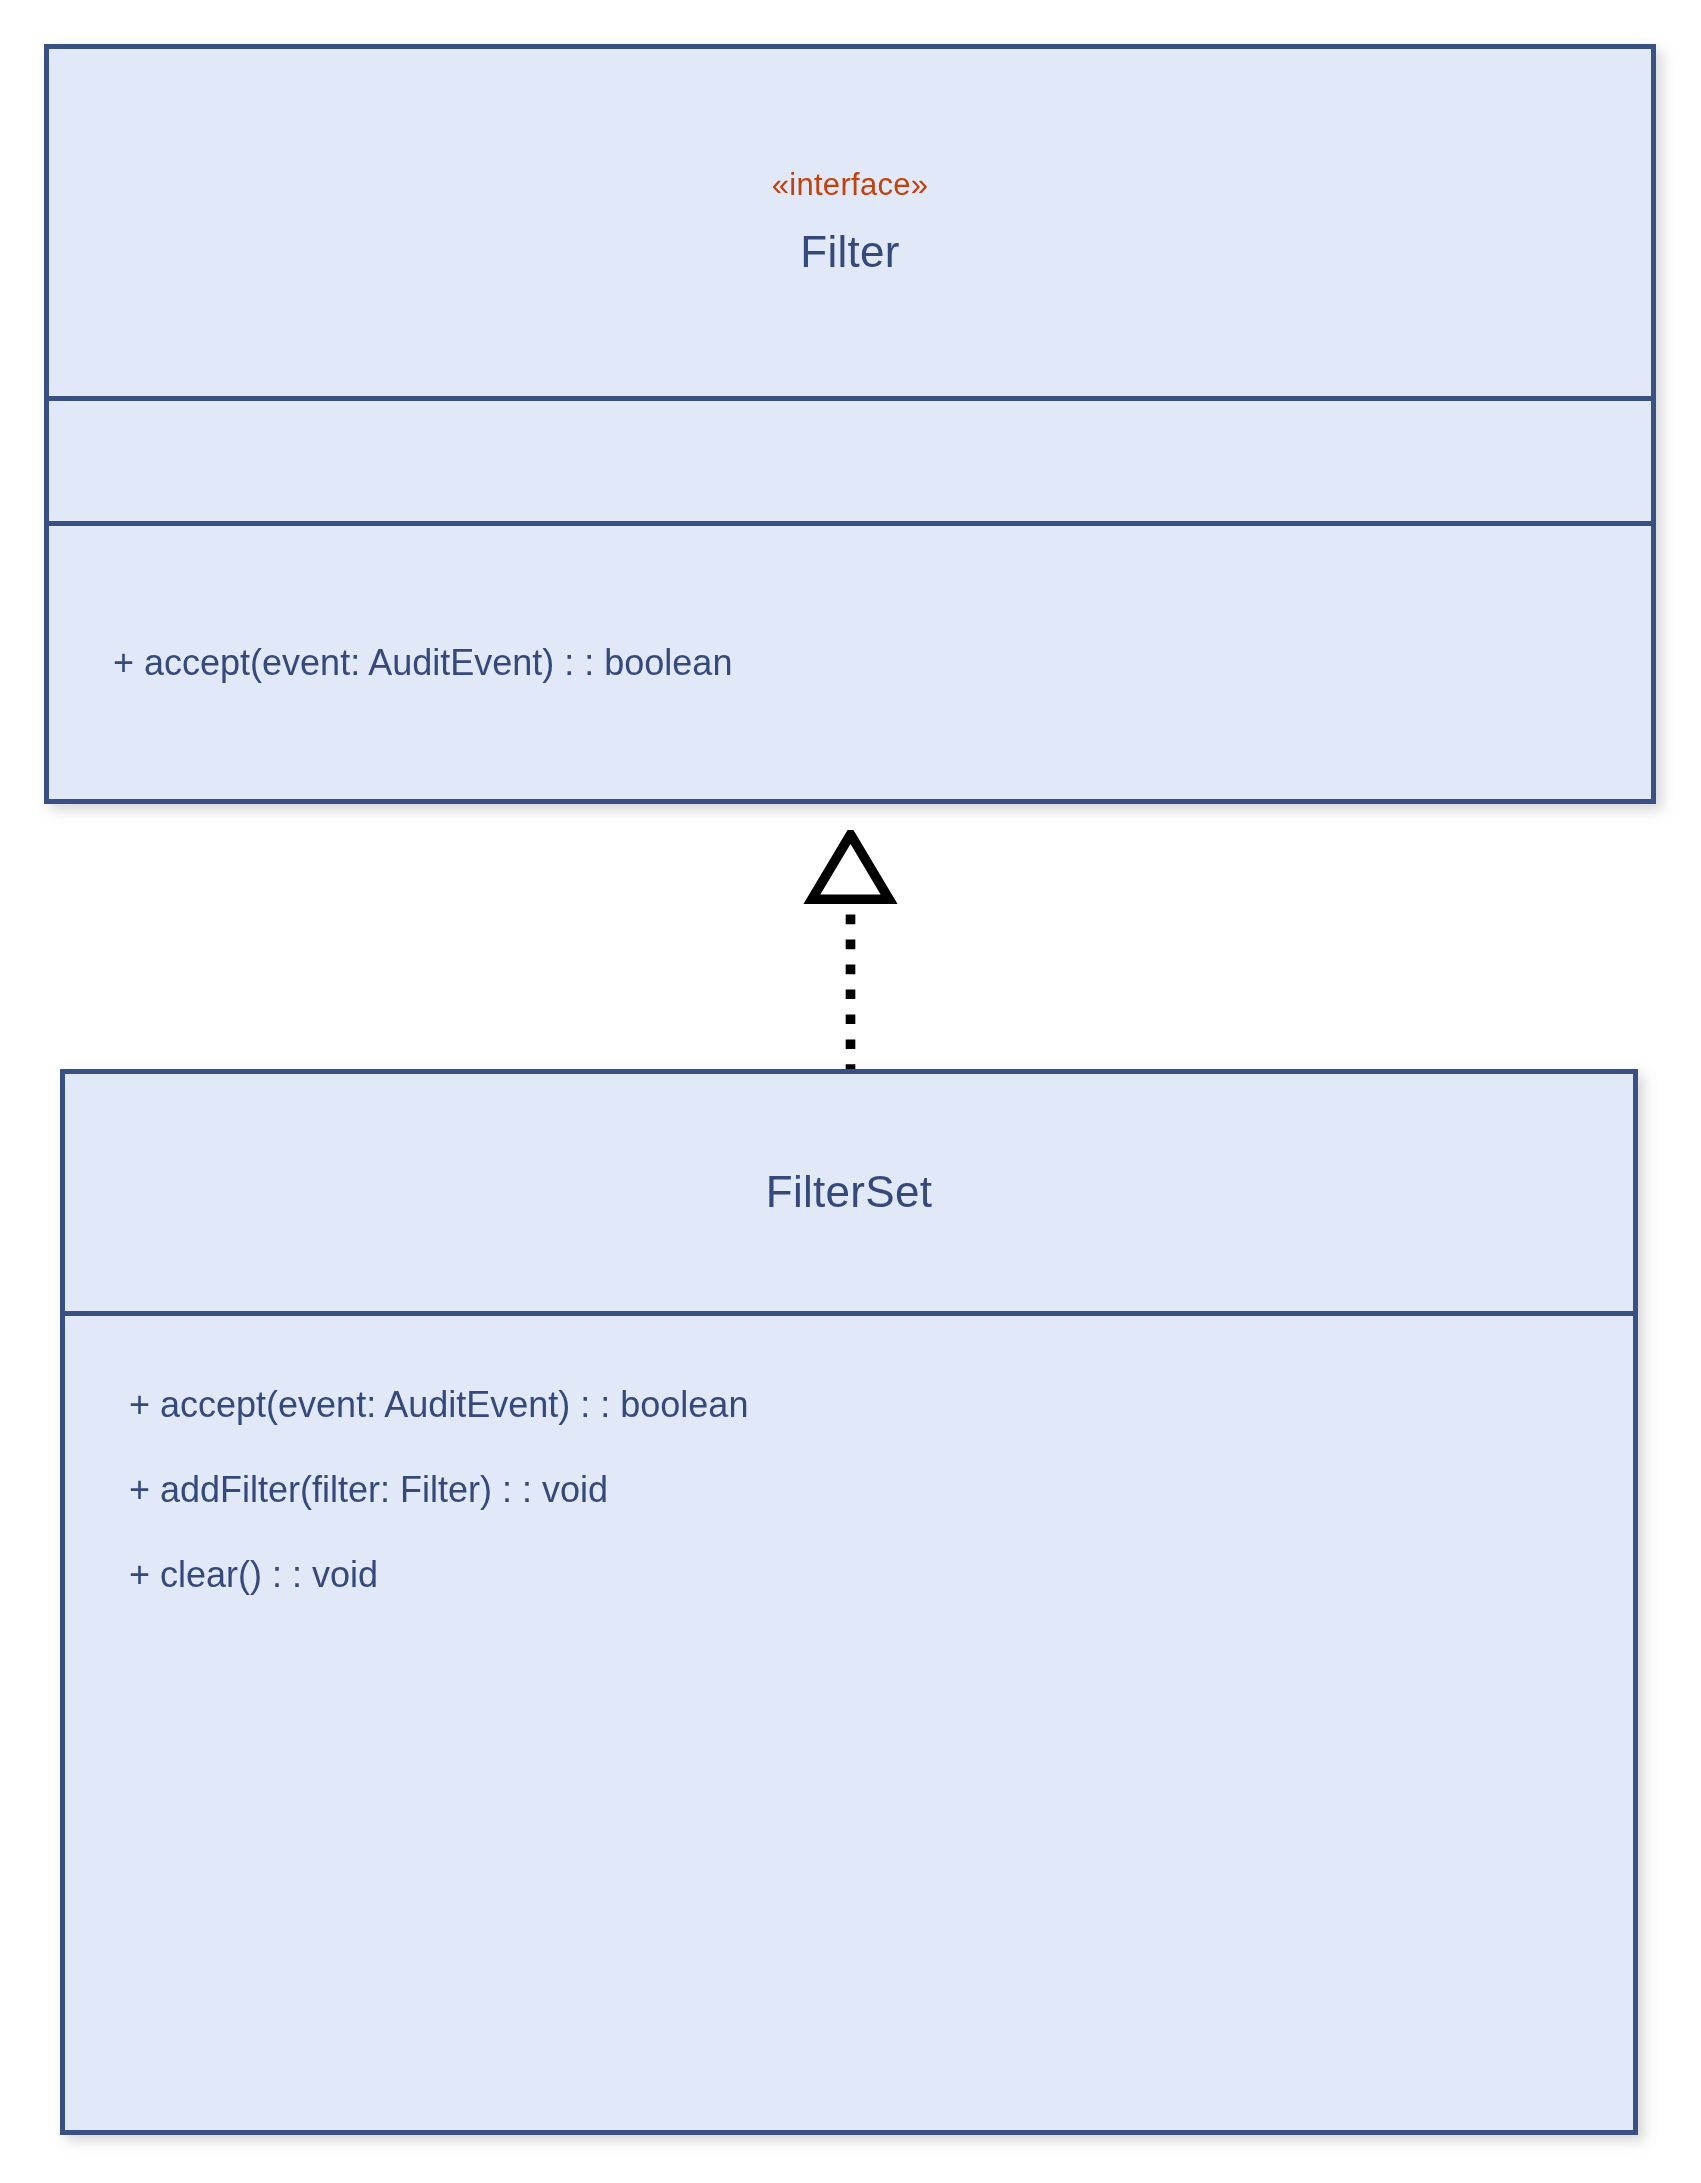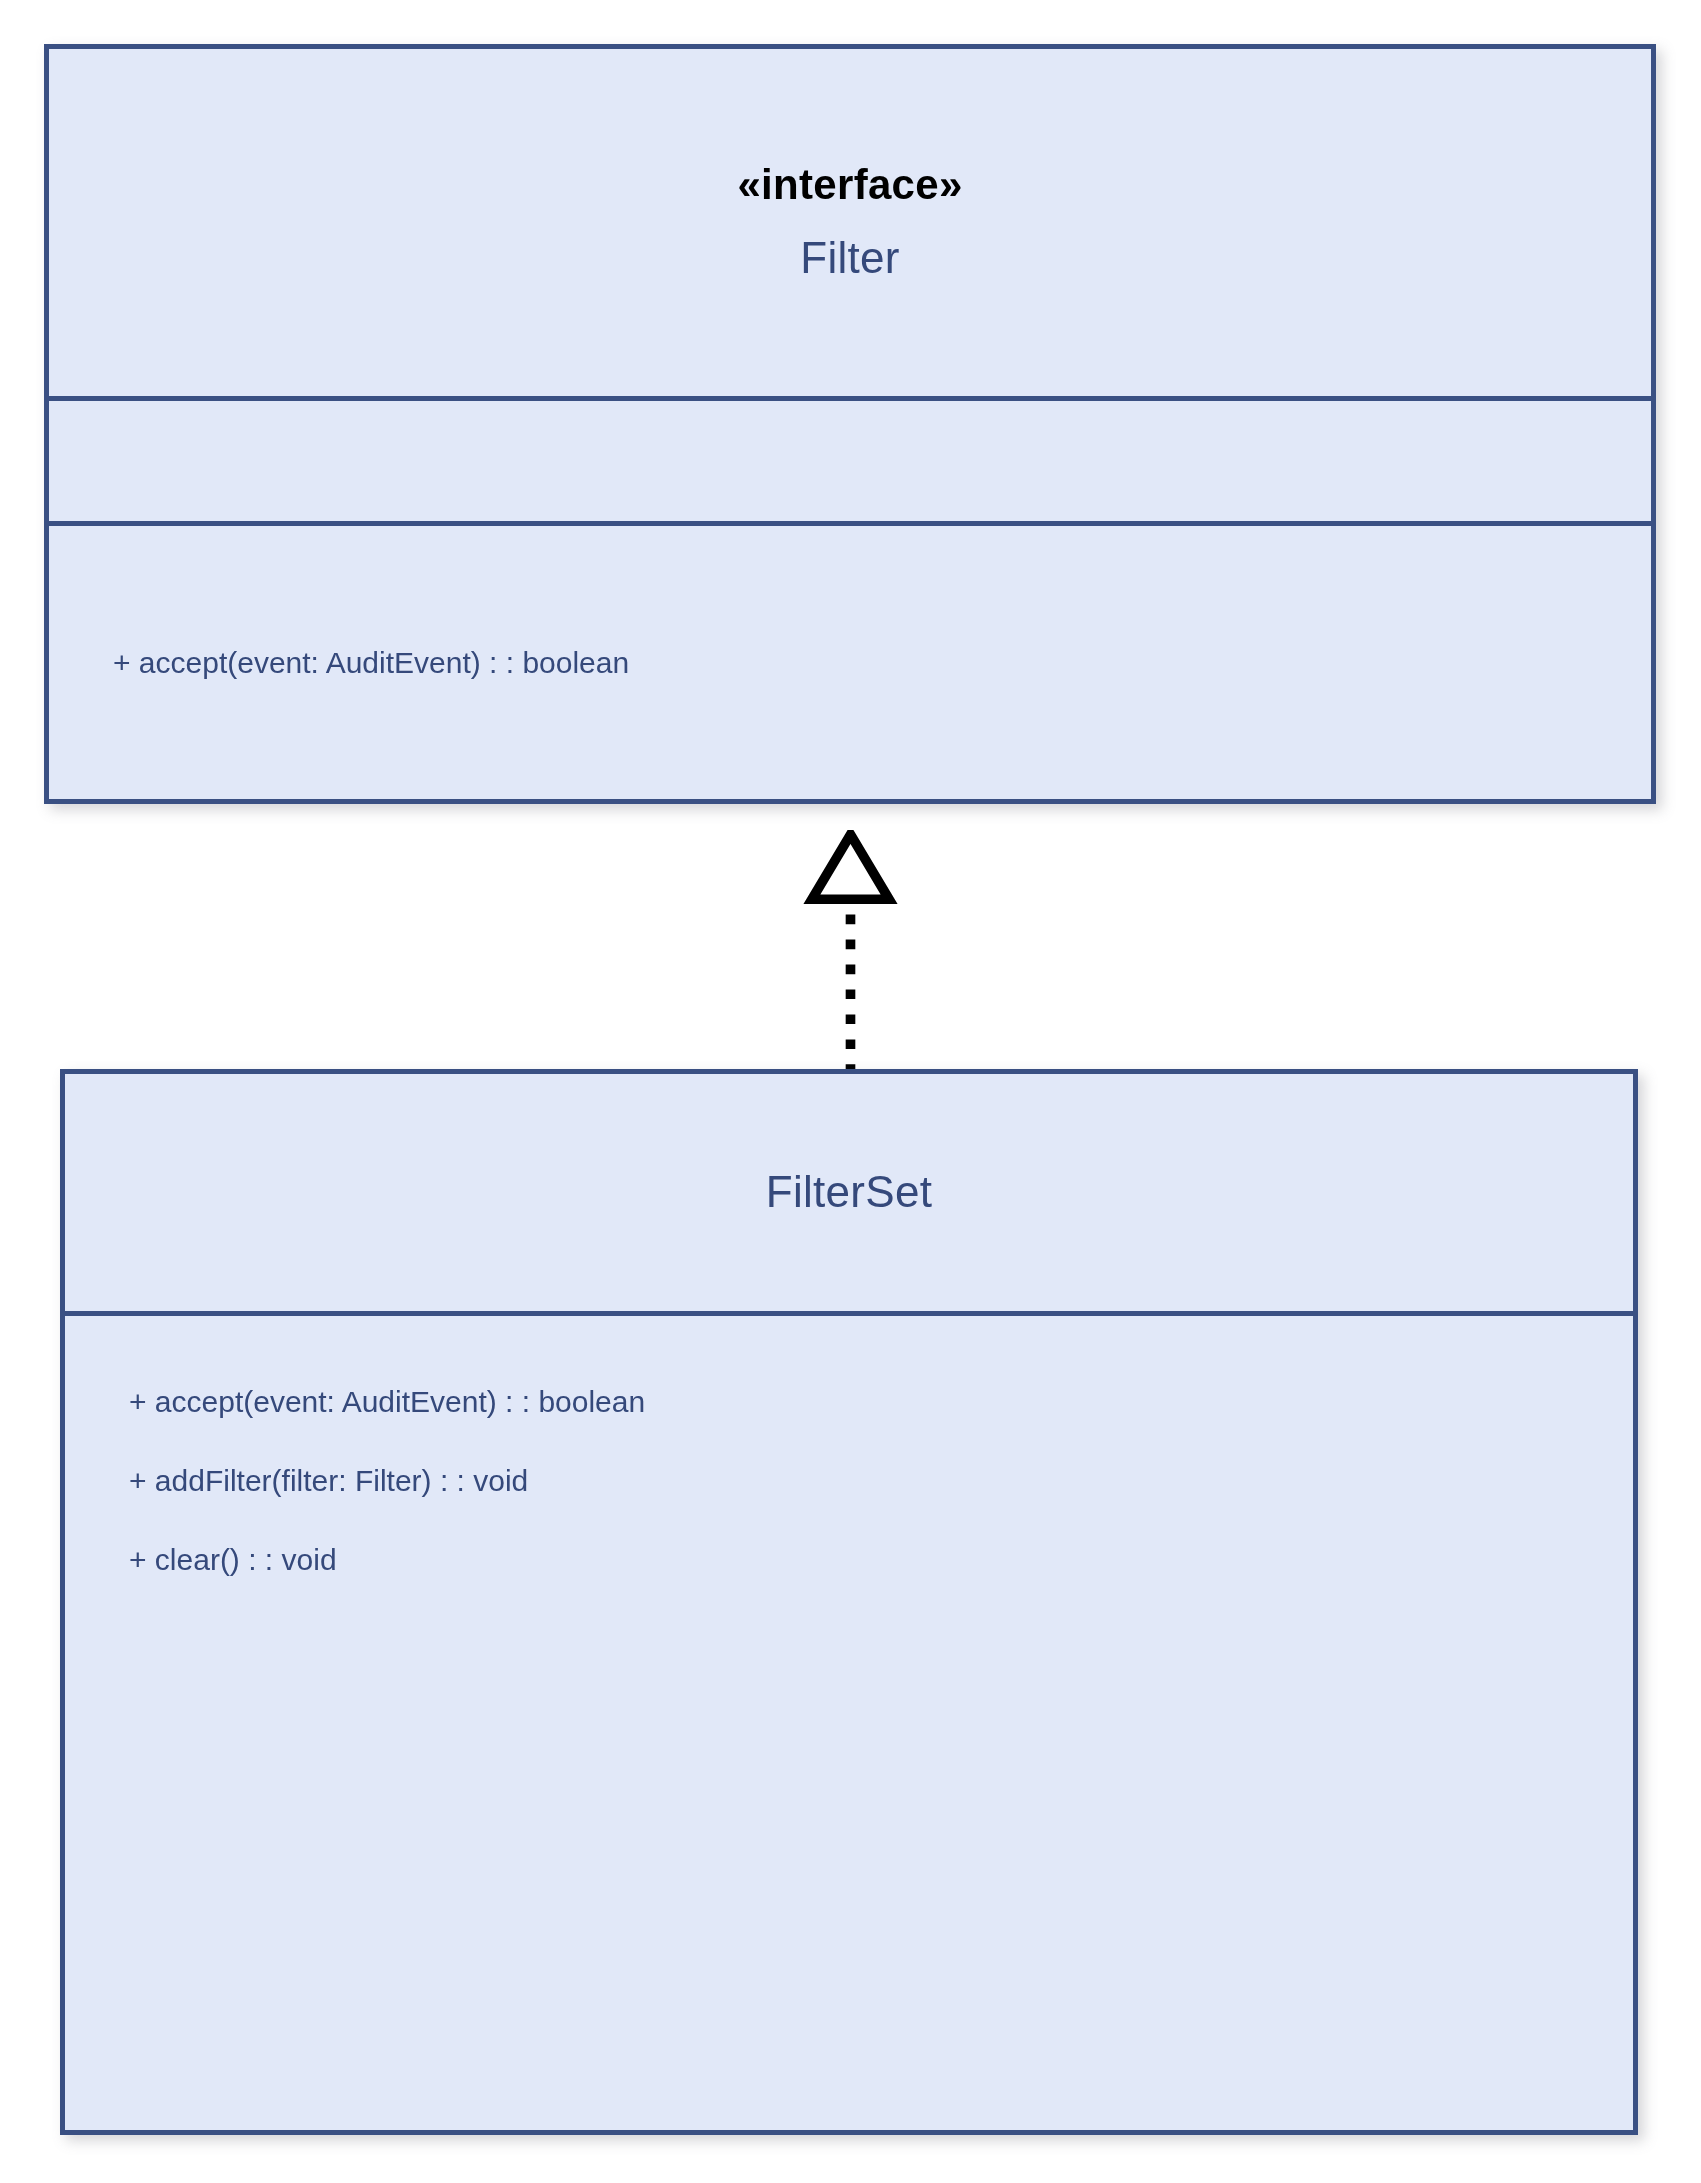--- a/index.html
+++ b/index.html
@@ -50,38 +50,38 @@
     align-items: center;
     justify-content: center;
     text-align: center;
   }
 
   .compartment-members {
     justify-content: center;
   }
 
   .stereotype {
-    color: #000000;
-    font-size: 42px;
-    font-weight: bold;
+    color: #c2410c;
+    font-size: 31px;
+    font-weight: normal;
     line-height: 1.1;
     letter-spacing: 0.3px;
   }
 
   .class-name {
     color: #35497b;
     font-size: 44px;
     font-weight: normal;
     line-height: 1.1;
     letter-spacing: 0.3px;
   }
 
   .member-line {
     color: #35497b;
-    font-size: 30px;
+    font-size: 36px;
     font-weight: normal;
     line-height: 1.0;
     white-space: nowrap;
     padding-left: 64px;
   }
 
   
   #class-filter {
     left: 44px;
     top: 44px;

